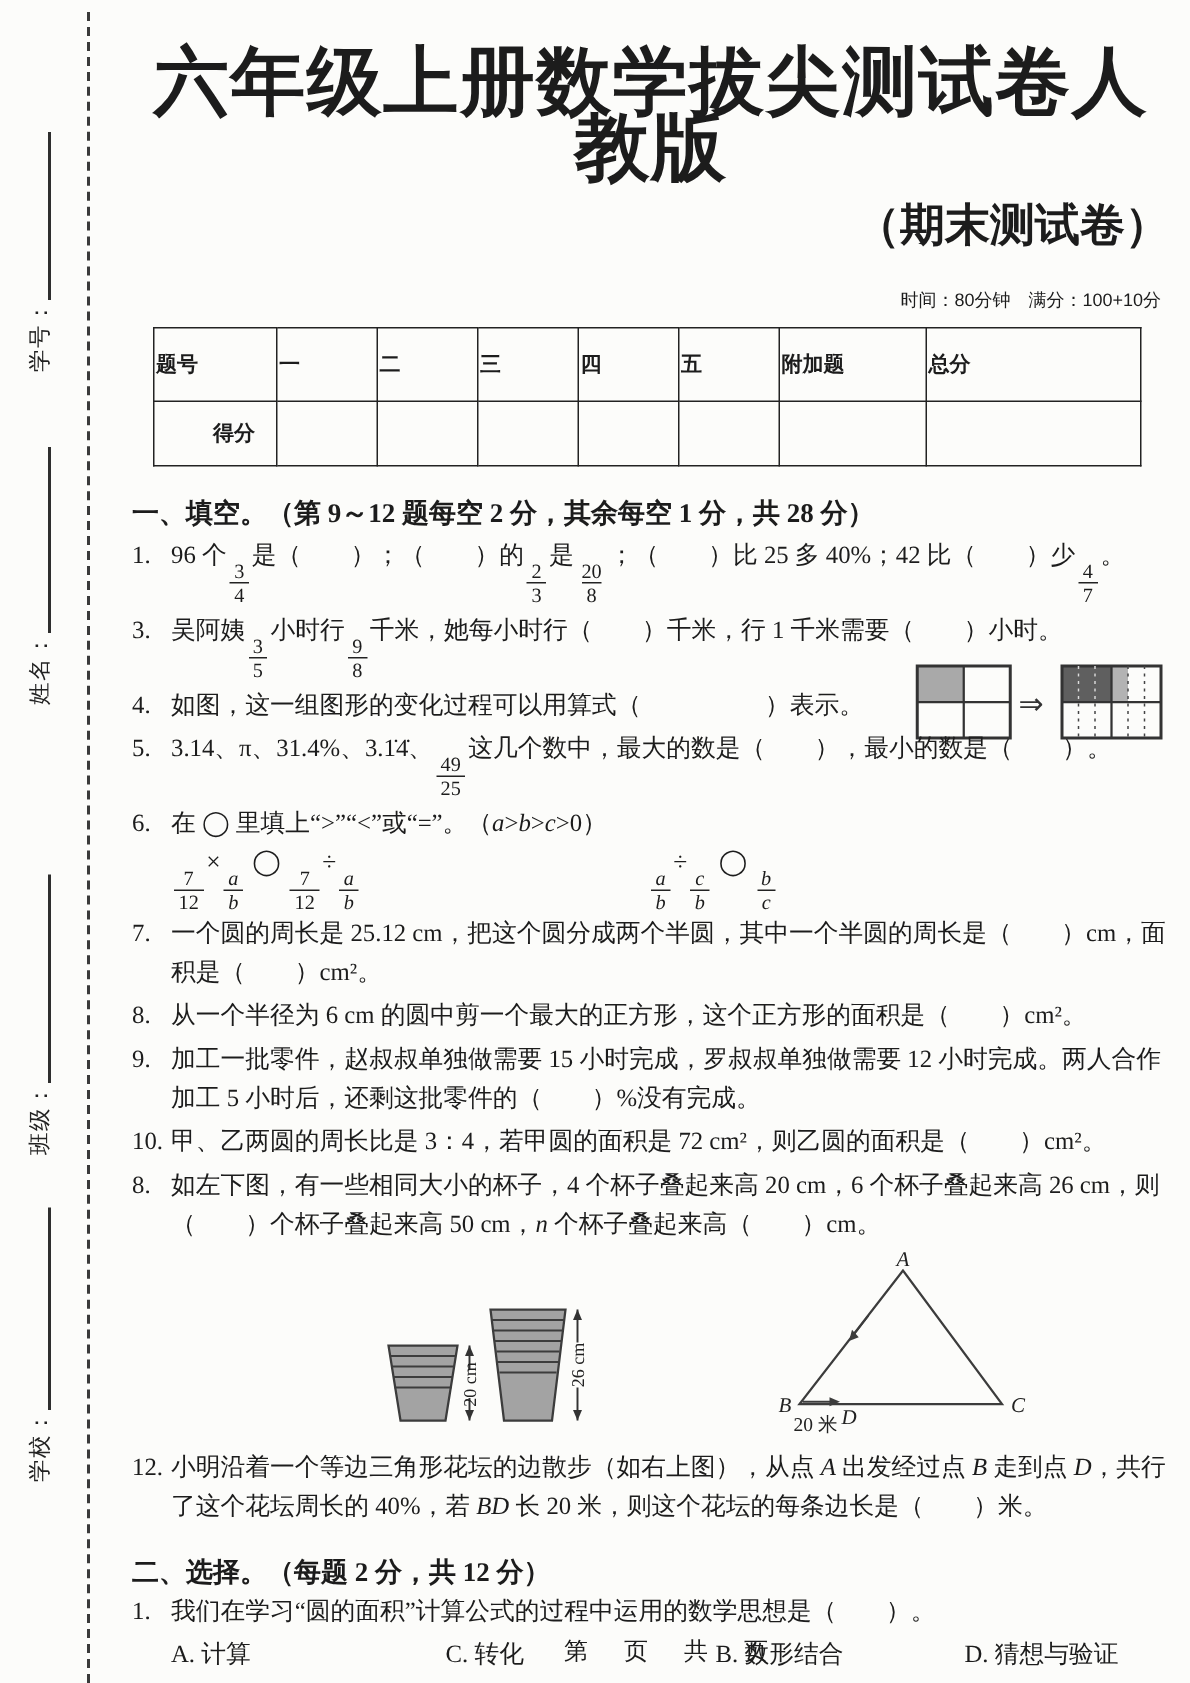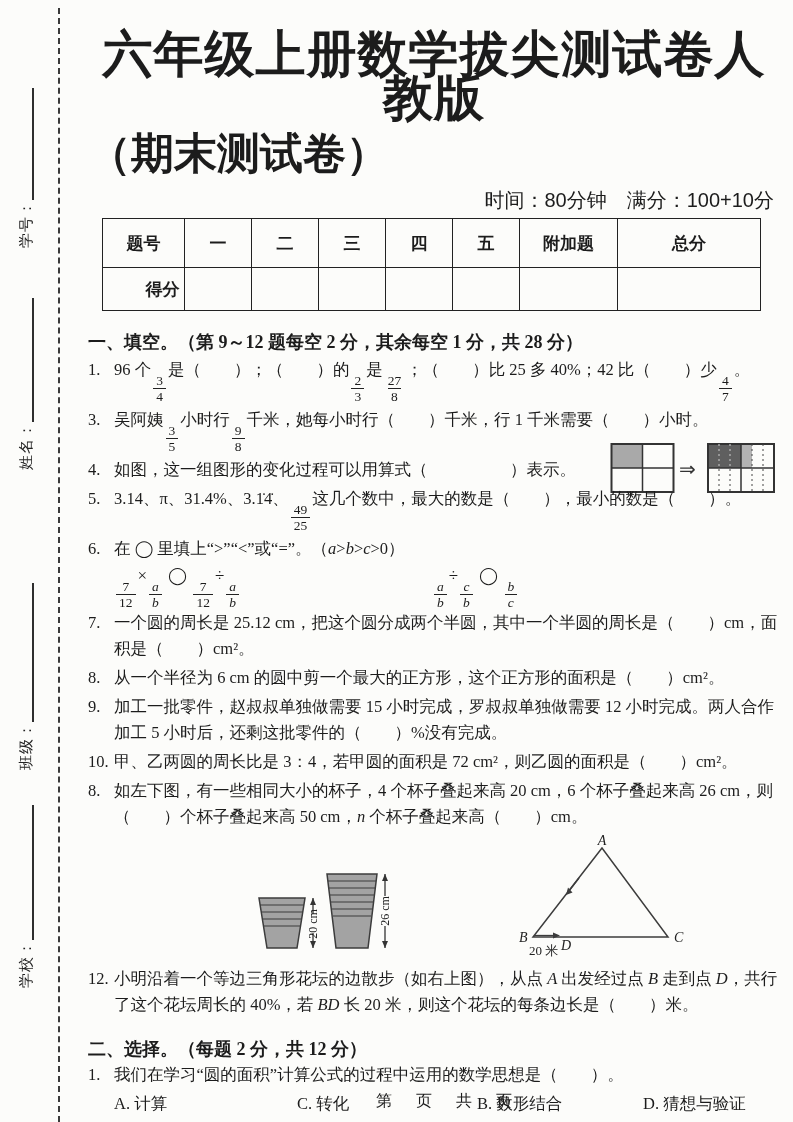--- a/index.html
+++ b/index.html
@@ -18,27 +18,27 @@
     display:flex;align-items:center;white-space:nowrap;
     transform:rotate(-90deg);transform-origin:left top;
     font-size:15px;color:#222;
   }
   .mfield .mlabel{letter-spacing:1px;}
   .mfield .mline{display:inline-block;border-bottom:2px solid #2e2e2e;align-self:flex-end;margin-bottom:4px;}
   
   .main{position:absolute;left:88px;top:0;width:692px;}
   .title{margin-top:32px;text-align:center;font-size:50px;line-height:44px;font-weight:700;
          font-family:"Liberation Sans","DejaVu Sans",sans-serif;letter-spacing:1px;}
-  .subtitle{margin-top:14px;text-align:left;font-size:43px;line-height:38px;font-weight:700;
-         font-family:Liberation Sans, sans-serif;}
-  .meta{margin-top:18px;text-align:right;font-size:20px;line-height:20px;padding-right:6px;
+  .subtitle{margin-top:14px;text-align:right;font-size:30px;line-height:38px;font-weight:700;
+         font-family:Liberation Mono, monospace;}
+  .meta{margin-top:18px;text-align:right;font-size:12px;line-height:20px;padding-right:6px;
          font-family:"Liberation Sans","DejaVu Sans",sans-serif;}
   
   table.score{border-collapse:collapse;margin-left:14px;margin-top:8px;width:658px;table-layout:fixed;}
-  table.score td{border:1.8px solid #222;text-align:center;font-size:17px;font-weight:600;}
+  table.score td{border:1.8px solid #222;font-size:14px;font-weight:600;}
   table.score tr.r1 td{height:46px;}
   table.score tr.r2 td{height:40px;padding-left:39px;}
   
   .sec-head{font-size:18px;font-weight:700;margin-top:18px;line-height:26px;}
   .q{position:relative;font-size:16.5px;line-height:26px;margin-bottom:3px;padding-left:26px;}
   .qno{display:inline-block;width:26px;margin-left:-26px;}
   .frl{min-height:38px;display:flow-root;margin:2px 0 3px;}
   .frac{display:inline-flex;flex-direction:column;align-items:center;vertical-align:-10px;
         margin:0 2px;font-size:13.5px;line-height:15px;}
   .frac .fn{padding:0 3px;}
@@ -122,21 +122,21 @@
   <div class="sec-head">一、填空。（第 9～12 题每空 2 分，其余每空 1 分，共 28 分）</div>
 
   <div class="q frl">
     <span class="qno">1.</span><span>96 个<span class="frac">
           <span class="fn">3</span>
           <span class="fd">4</span>
         </span>是（　　）；（　　）的<span class="frac">
           <span class="fn">2</span>
           <span class="fd">3</span>
         </span>是<span class="frac">
-          <span class="fn">27</span>
+          <span class="fn">20</span>
           <span class="fd">8</span>
         </span>；（　　）比 25 多 40%；42 比（　　）少<span class="frac">
           <span class="fn">4</span>
           <span class="fd">7</span>
         </span>。</span>
   </div>
   <div class="q frl">
     <span class="qno">3.</span><span>吴阿姨<span class="frac">
           <span class="fn">3</span>
           <span class="fd">5</span>

